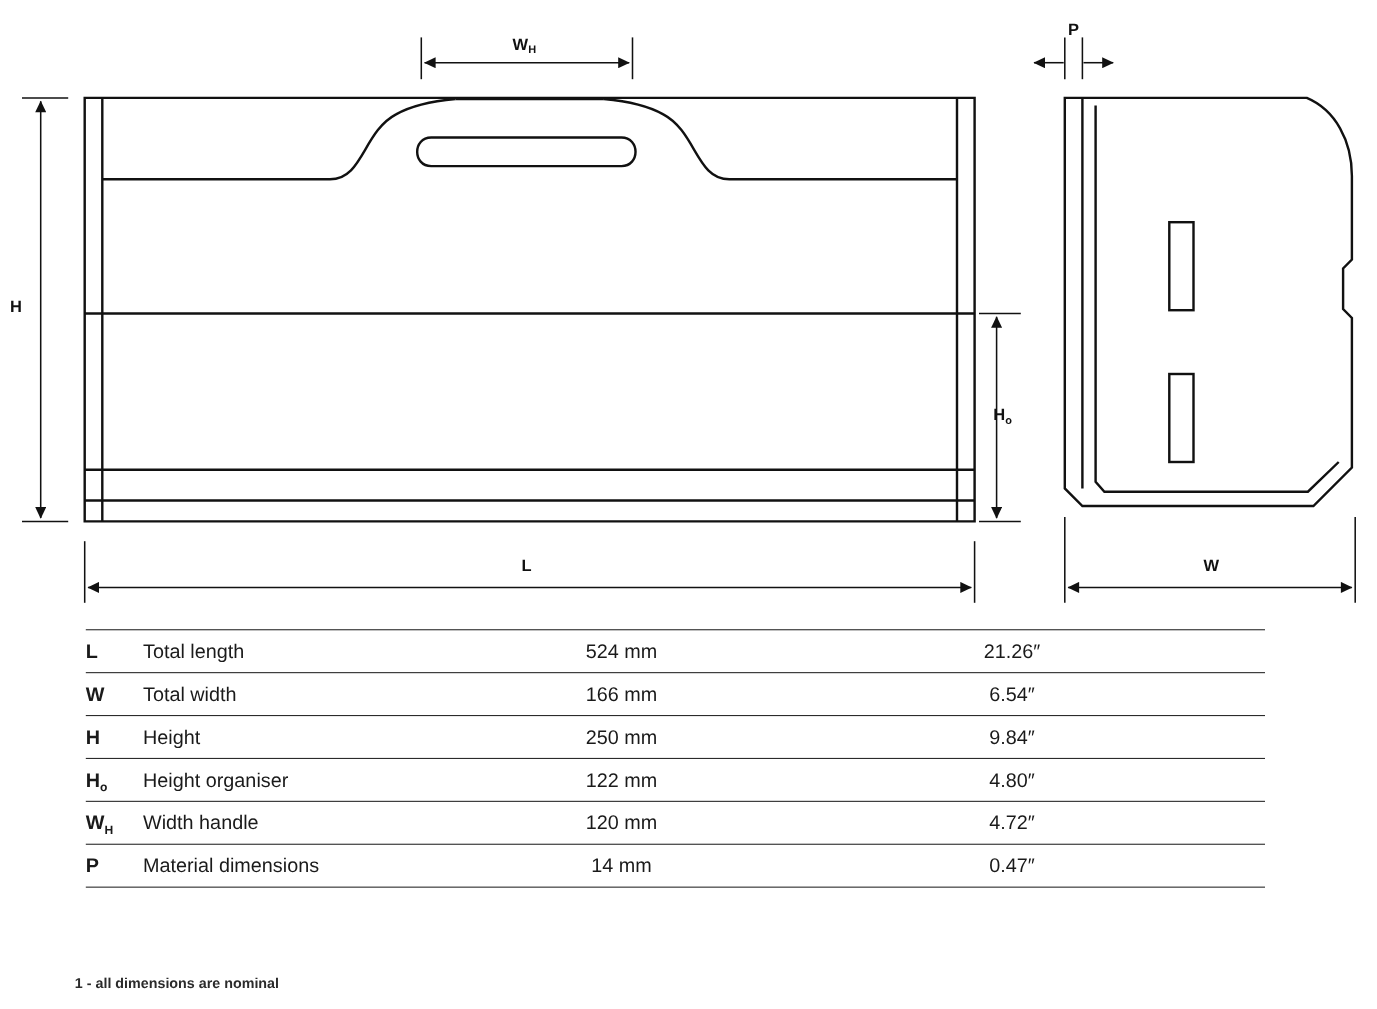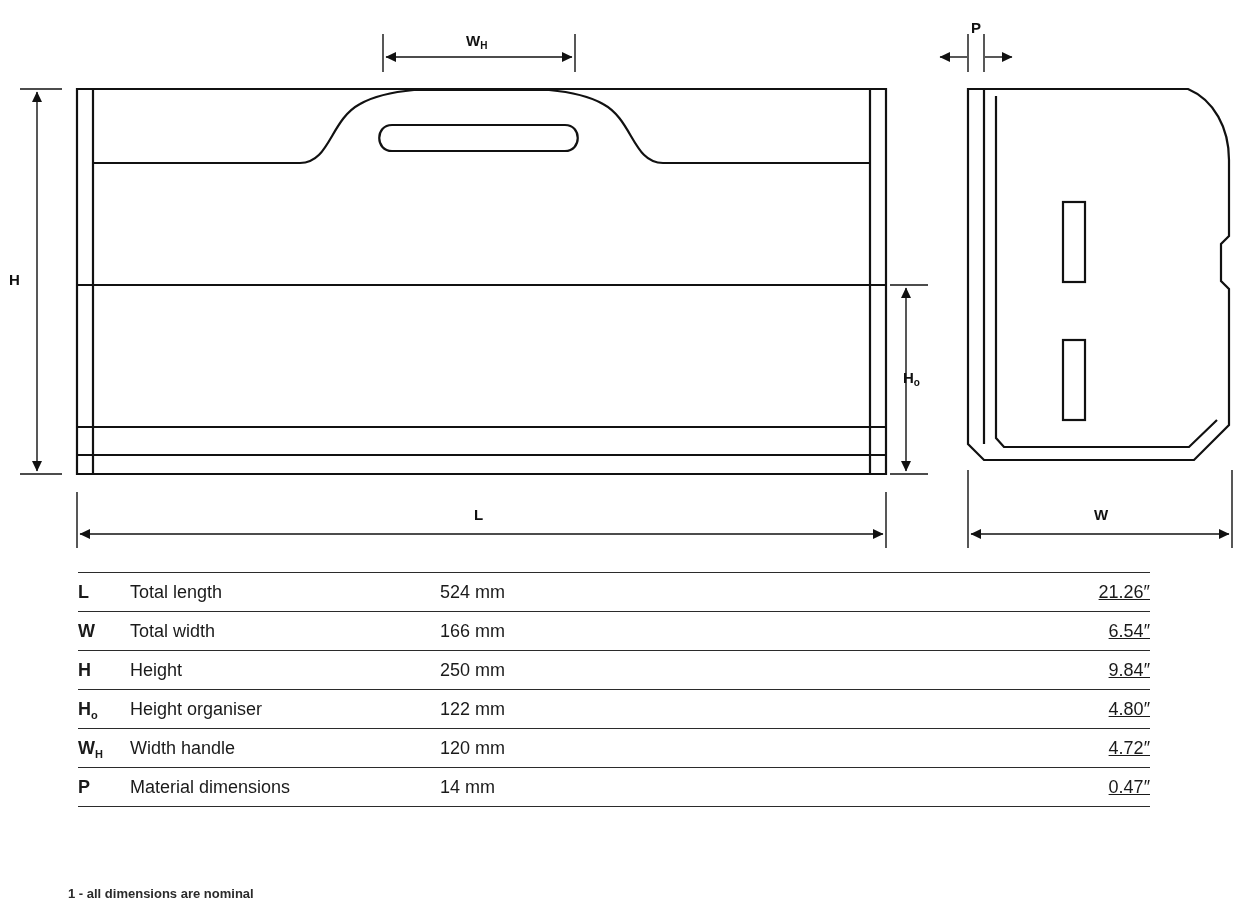--- a/index.html
+++ b/index.html
@@ -93,26 +93,25 @@
     font-weight: bold;
     vertical-align: baseline;
     position: relative;
     top: 4px;
   }
   td.desc {
     width: 310px;
   }
   td.mm {
     width: 250px;
-    text-align: left;
+    text-align: center;
     padding-right: 88px;
   }
   td.inch {
-    text-align: right;
-    text-decoration: underline;
+    text-align: center;
   }
   #footnote {
     position: absolute;
     left: 68px;
     top: 886px;
     font-size: 13px;
     color: #2b2b2b;
     font-weight: bold;
   }
 </style>

